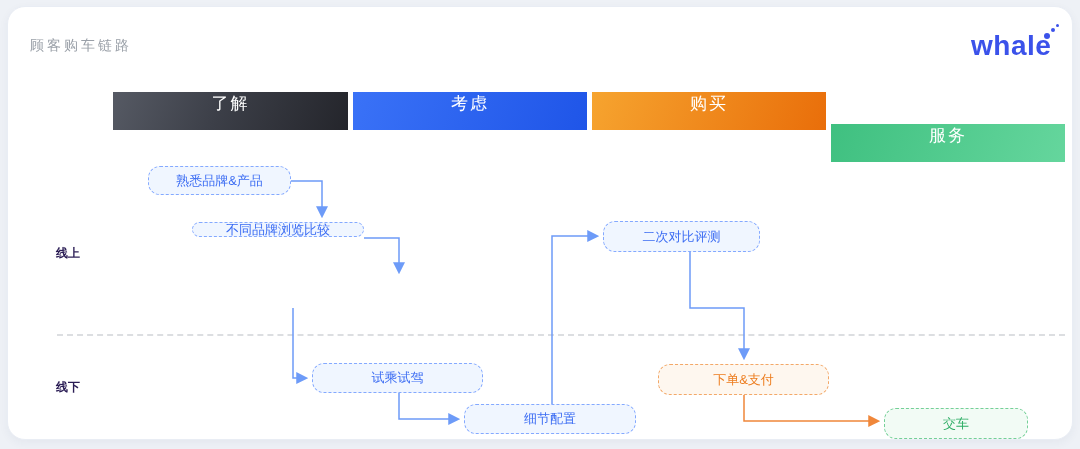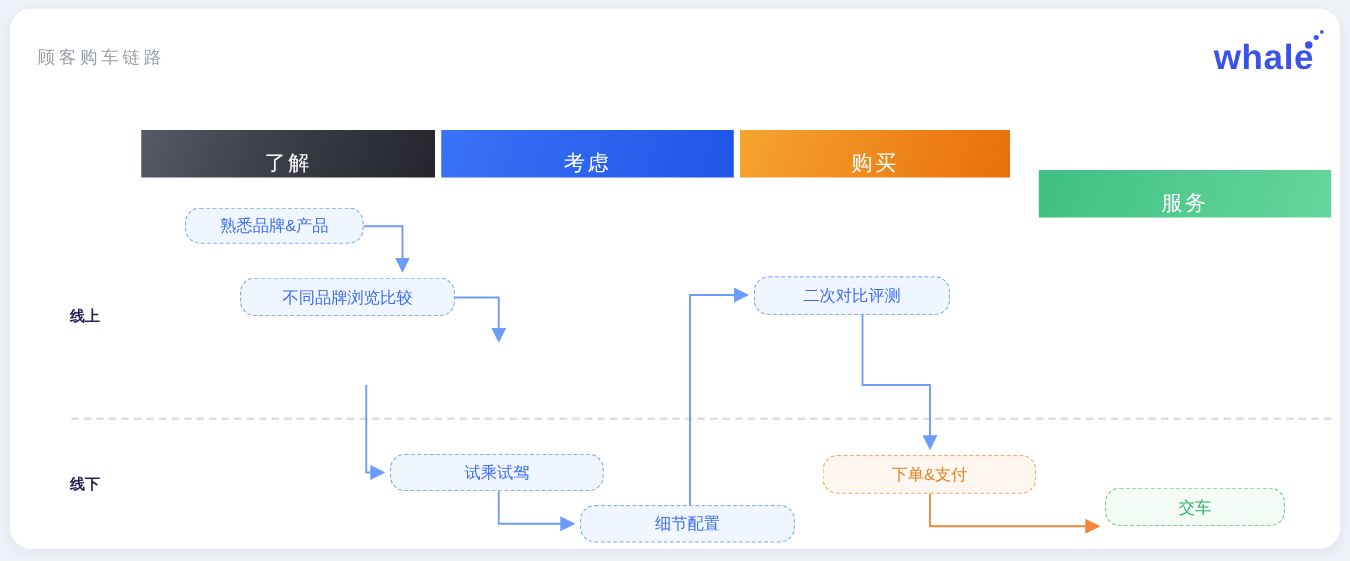--- a/index.html
+++ b/index.html
@@ -11,46 +11,46 @@
   .title{position:absolute;left:30px;top:37px;font-size:14px;color:#9aa0a8;letter-spacing:3px;}
 
   .logo{position:absolute;left:971px;top:32px;color:#3b52ea;font-weight:bold;font-size:28px;
         letter-spacing:.5px;line-height:1;}
   .logo .dots{position:absolute;right:-8px;top:-6px;width:16px;height:16px;}
   .logo .dots i{position:absolute;background:#3b52ea;border-radius:50%;}
   .logo .d1{width:6px;height:6px;left:1px;top:7px;}
   .logo .d2{width:4px;height:4px;left:8px;top:2px;}
   .logo .d3{width:3px;height:3px;left:13px;top:-2px;}
 
-  .bar{position:absolute;top:104px;height:38px;display:flex;align-items:flex-end;justify-content:center;
+  .bar{position:absolute;top:92px;height:38px;display:flex;align-items:flex-start;justify-content:center;
        color:#ffffff;font-size:17px;letter-spacing:2px;}
   .bar-1{left:113px;width:235px;background:linear-gradient(110deg,#565a64 0%,#3c3f48 45%,#24252b 100%);}
   .bar-2{left:353px;width:234px;background:linear-gradient(110deg,#3a72f7 0%,#1f55e8 100%);}
-  .bar-3{left:592px;width:216px;background:linear-gradient(110deg,#f6a42f 0%,#e96e0a 100%);}
+  .bar-3{left:592px;width:234px;background:linear-gradient(110deg,#f6a42f 0%,#e96e0a 100%);}
   .bar-4{left:831px;width:234px;background:linear-gradient(110deg,#3fc080 0%,#65d69d 100%);margin-top:32px;}
 
   .lane-label{position:absolute;left:56px;font-size:12px;font-weight:bold;color:#2b1d55;}
   .lane-online{top:245px;}
   .lane-offline{top:379px;}
 
   .divider{position:absolute;left:57px;top:334px;width:1008px;height:0;border-top:2px dashed #dcdee1;}
 
   .node{position:absolute;height:29px;display:flex;align-items:center;justify-content:center;
         font-size:13px;border-radius:12px;box-sizing:border-box;}
   .node.blue{background:#f0f6ff;border:1px dashed #84a9ff;color:#3b6cf3;}
   .node.orange{background:#fef7ef;border:1px dashed #f3a868;color:#ed7d1f;}
   .node.green{background:#f2fbf5;border:1px dashed #74d097;color:#2fae66;}
   .n1{left:148px;top:166px;width:143px;}
-  .n2{left:192px;top:222px;width:172px;height:31px;}
+  .n2{left:192px;top:222px;width:172px;height:15px;}
   .n3{left:278px;top:278px;width:171px;height:30px;}
   .n4{left:603px;top:221px;width:157px;height:31px;}
   .n5{left:312px;top:363px;width:171px;height:30px;}
   .n6{left:464px;top:404px;width:172px;height:30px;}
   .n7{left:658px;top:364px;width:171px;height:31px;}
-  .n8{left:884px;top:390px;width:144px;height:31px;}
+  .n8{left:884px;top:408px;width:144px;height:31px;}
 
   svg.edges{position:absolute;left:0;top:0;width:1080px;height:449px;pointer-events:none;}
 </style>
 </head>
 <body>
 
 <div class="canvas">
   <div class="card"></div>
 
   <div class="title">顾客购车链路</div>

